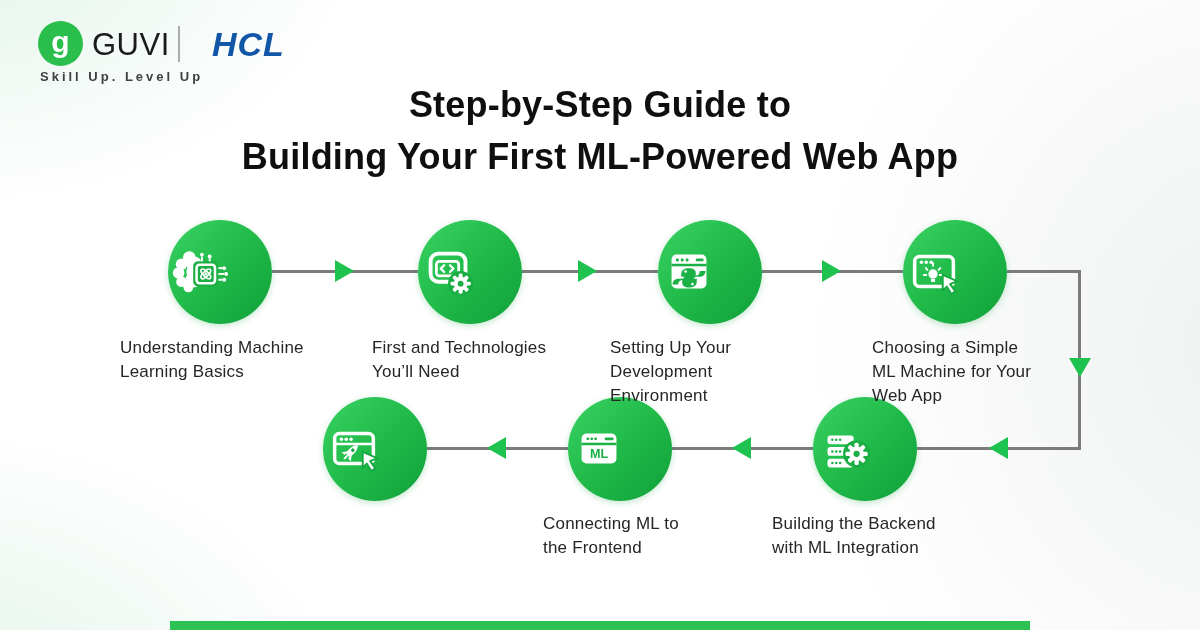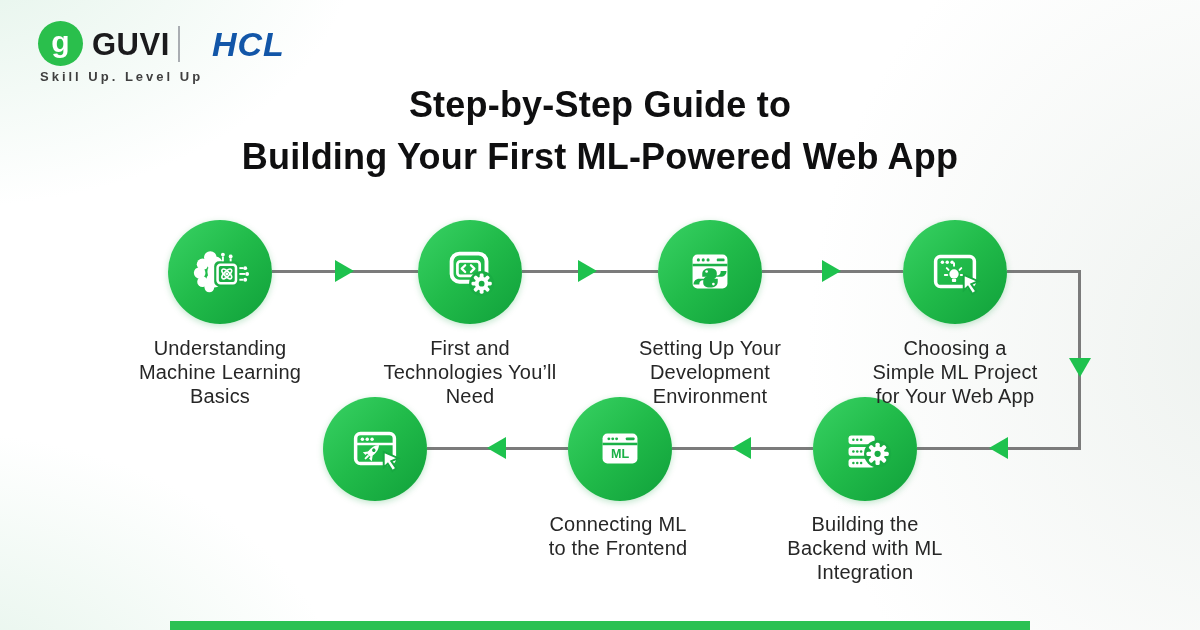--- a/index.html
+++ b/index.html
@@ -9,34 +9,34 @@
     background:
       radial-gradient(900px 600px at -4% -10%, #e2f3e9 0%, rgba(255,255,255,0) 45%),
       radial-gradient(1000px 700px at -6% 115%, #e0f2e7 0%, rgba(255,255,255,0) 42%),
       radial-gradient(800px 900px at 104% 55%, #eef2ef 0%, rgba(255,255,255,0) 55%),
       #ffffff;
   }
   
   .logo-circle{position:absolute;left:38px;top:21px;width:45px;height:45px;border-radius:50%;
     background:#2abf4c;color:#fff;display:flex;align-items:center;justify-content:center;
     font-weight:bold;font-size:30px;line-height:1;padding-bottom:4px;box-sizing:border-box;}
-  .guvi-text{position:absolute;left:92px;top:27px;font-size:31px;font-weight:700;color:#1b1b1d;letter-spacing:.5px;}
+  .guvi-text{position:absolute;left:92px;top:27px;font-size:31px;font-weight:400;color:#1b1b1d;letter-spacing:.5px;}
   .logo-divider{position:absolute;left:178px;top:26px;width:2px;height:36px;background:#a9adb2;}
   .hcl-text{position:absolute;left:212px;top:25px;font-size:34px;font-weight:800;font-style:italic;color:#1256a8;letter-spacing:1px;}
   .tagline{position:absolute;left:40px;top:69px;font-size:13px;font-weight:600;letter-spacing:3px;color:#3f3f3f;}
   
   .title{position:absolute;left:0;right:0;top:79px;text-align:center;color:#0f0f10;font-weight:800;font-size:36px;line-height:52px;letter-spacing:.2px;}
   
   .circle{position:absolute;width:104px;height:104px;border-radius:50%;
     background:linear-gradient(135deg,#39d264 0%,#21bb4a 48%,#10a03a 100%);
-    display:flex;align-items:center;justify-content:center;box-shadow:0 2px 6px rgba(16,160,58,.25);}
+    display:flex;align-items:center;justify-content:flex-start;box-shadow:0 2px 6px rgba(16,160,58,.25);}
   .c1{left:168px;top:220px;} .c2{left:418px;top:220px;} .c3{left:658px;top:220px;} .c4{left:903px;top:220px;}
   .c5{left:813px;top:397px;} .c6{left:568px;top:397px;} .c7{left:323px;top:397px;}
   
-  .step-label{position:absolute;text-align:center;font-size:20px;line-height:24px;color:#262626;letter-spacing:.2px;}
+  .step-label{position:absolute;font-size:17px;line-height:24px;color:#262626;letter-spacing:.2px;}
   .l1{left:120px;top:336px;width:200px;}
   .l2{left:372px;top:336px;width:196px;}
   .l3{left:610px;top:336px;width:200px;}
   .l4{left:872px;top:336px;width:166px;}
   .l5{left:772px;top:512px;width:186px;}
   .l6{left:543px;top:512px;width:150px;}
   .l7{left:260px;top:512px;width:230px;}
   
   .line{position:absolute;background:#7b7b7b;}
   .ln1{left:272px;top:270px;width:146px;height:3px;}
@@ -247,18 +247,18 @@
         <circle cx="0" cy="-2.5" r="1.8" fill="#17a941"></circle>
         <line x1="0" y1="6" x2="0" y2="9.5" stroke="#fff" stroke-width="2" stroke-linecap="round"></line>
       </g>
       <path d="M41 35 L56 41.5 L48.8 44.5 L54 52 L50 54.8 L45.2 47.2 L41 51 Z" fill="#fff" stroke="#17a941" stroke-width="2"></path>
     </svg>
   </div>
 
   <div class="step-label l1">Understanding Machine Learning Basics</div>
   <div class="step-label l2">First and Technologies You’ll Need</div>
   <div class="step-label l3">Setting Up Your Development Environment</div>
-  <div class="step-label l4">Choosing a Simple ML Project for Your Web App</div>
+  <div class="step-label l4">Choosing a Simple ML Machine for Your Web App</div>
   <div class="step-label l5">Building the Backend with ML Integration</div>
   <div class="step-label l6">Connecting ML to the Frontend</div>
 
   <div class="bottom-bar"></div>
 </div>
 
 </body></html>

